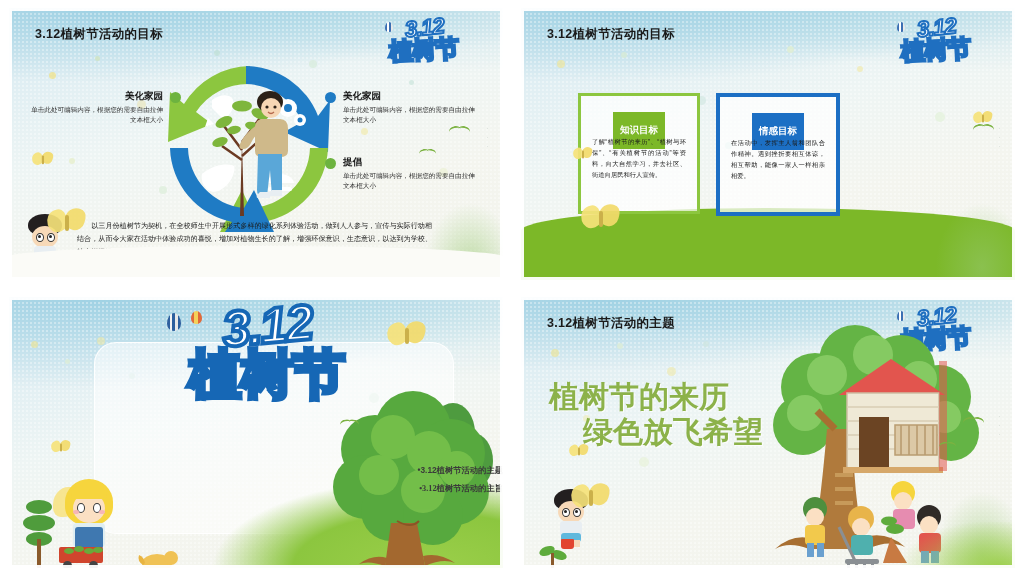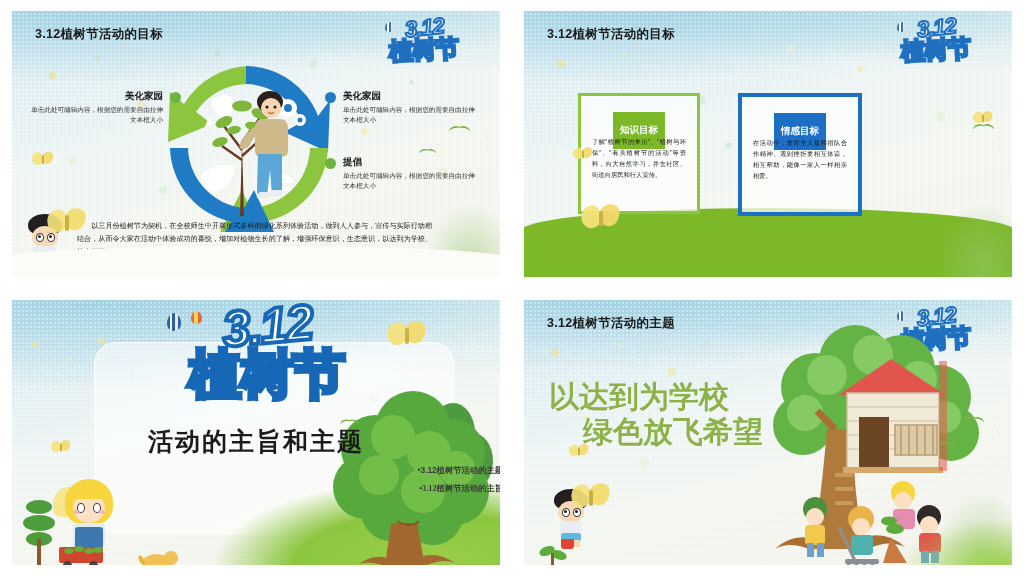--- a/index.html
+++ b/index.html
@@ -280,21 +280,21 @@
         <span class="l312">3.12</span>
         <span class="lzh">植树节</span>
       </div>
 
       <div class="grass"></div>
 
       <div class="goalbox" style="left:57px;border:3px solid #8cc63f;">
         <span class="tag" style="background:#7cb828">知识目标</span>
         <p>了解“植树节的来历”、“植树与环保”、“有关植树节的活动”等资料，向大自然学习，并去社区、街道向居民和行人宣传。</p>
       </div>
-      <div class="goalbox" style="left:217px;border:4px solid #1c6fc4;">
+      <div class="goalbox" style="left:195px;border:4px solid #1c6fc4;">
         <span class="tag" style="background:#1c6fc4">情感目标</span>
         <p>在活动中，发挥主人翁和团队合作精神。遇到挫折要相互体谅，相互帮助，能像一家人一样相亲相爱。</p>
       </div>
 
       <div class="butterfly" style="left:60px;top:196px;">
         <span class="w l"></span>
           <span class="w r"></span>
           <span class="b"></span>
       </div>
       <div class="butterfly" style="left:42px;top:132px;transform:scale(.5)">
@@ -368,21 +368,20 @@
           <span class="b"></span>
       </div>
       <div class="butterfly" style="left:32px;top:136px;transform:scale(.5)">
         <span class="w l"></span>
           <span class="w r"></span>
           <span class="b"></span>
       </div>
       <div style="position:absolute;left:158px;top:16px;width:14px;height:18px;border-radius:50% 50% 50% 50%/60% 60% 40% 40%;background:linear-gradient(90deg,#2d5f9e 0 22%,#f2f2f2 22% 38%,#2d5f9e 38% 58%,#e8e8e8 58% 78%,#2d5f9e 78% 100%);"></div>
       <div style="position:absolute;left:182px;top:14px;width:11px;height:13px;border-radius:50% 50% 50% 50%/60% 60% 40% 40%;background:linear-gradient(90deg,#e06a3a 0 30%,#f4d25a 30% 60%,#e06a3a 60% 100%);"></div>
 
-      <div class="s3-sub">活动的主旨和主题</div>
       <div class="s3-bul" style="top:168px;">•3.12植树节活动的主题</div>
       <div class="s3-bul" style="top:186px;font-family:Liberation Serif, serif;">•3.12植树节活动的主旨</div>
 
       <div class="girl" style="left:46px;top:180px;">
         <span class="wing"></span>
         <span class="hair"></span>
           <span class="face"></span>
           <span class="bang"></span>
         <span class="eye l"></span>
           <span class="eye r"></span>
@@ -437,21 +436,21 @@
 
       <div class="slide-title">3.12植树节活动的主题</div>
 
       <div class="logo">
         <span class="balloon"></span>
         <span class="l312">3.12</span>
         <span class="lzh">植树节</span>
       </div>
 
       <div class="s4-title">
-        <span>以达到为学校</span>
+        <span>植树节的来历</span>
         <span class="l2">绿色放飞希望</span>
       </div>
 
       <svg class="treehouse" viewBox="0 0 250 250">
         <g fill="#64b445">
           <circle cx="72" cy="66" r="34"></circle>
             <circle cx="112" cy="40" r="36"></circle>
           <circle cx="158" cy="48" r="34"></circle>
             <circle cx="196" cy="76" r="32"></circle>
           <circle cx="60" cy="104" r="30"></circle>

